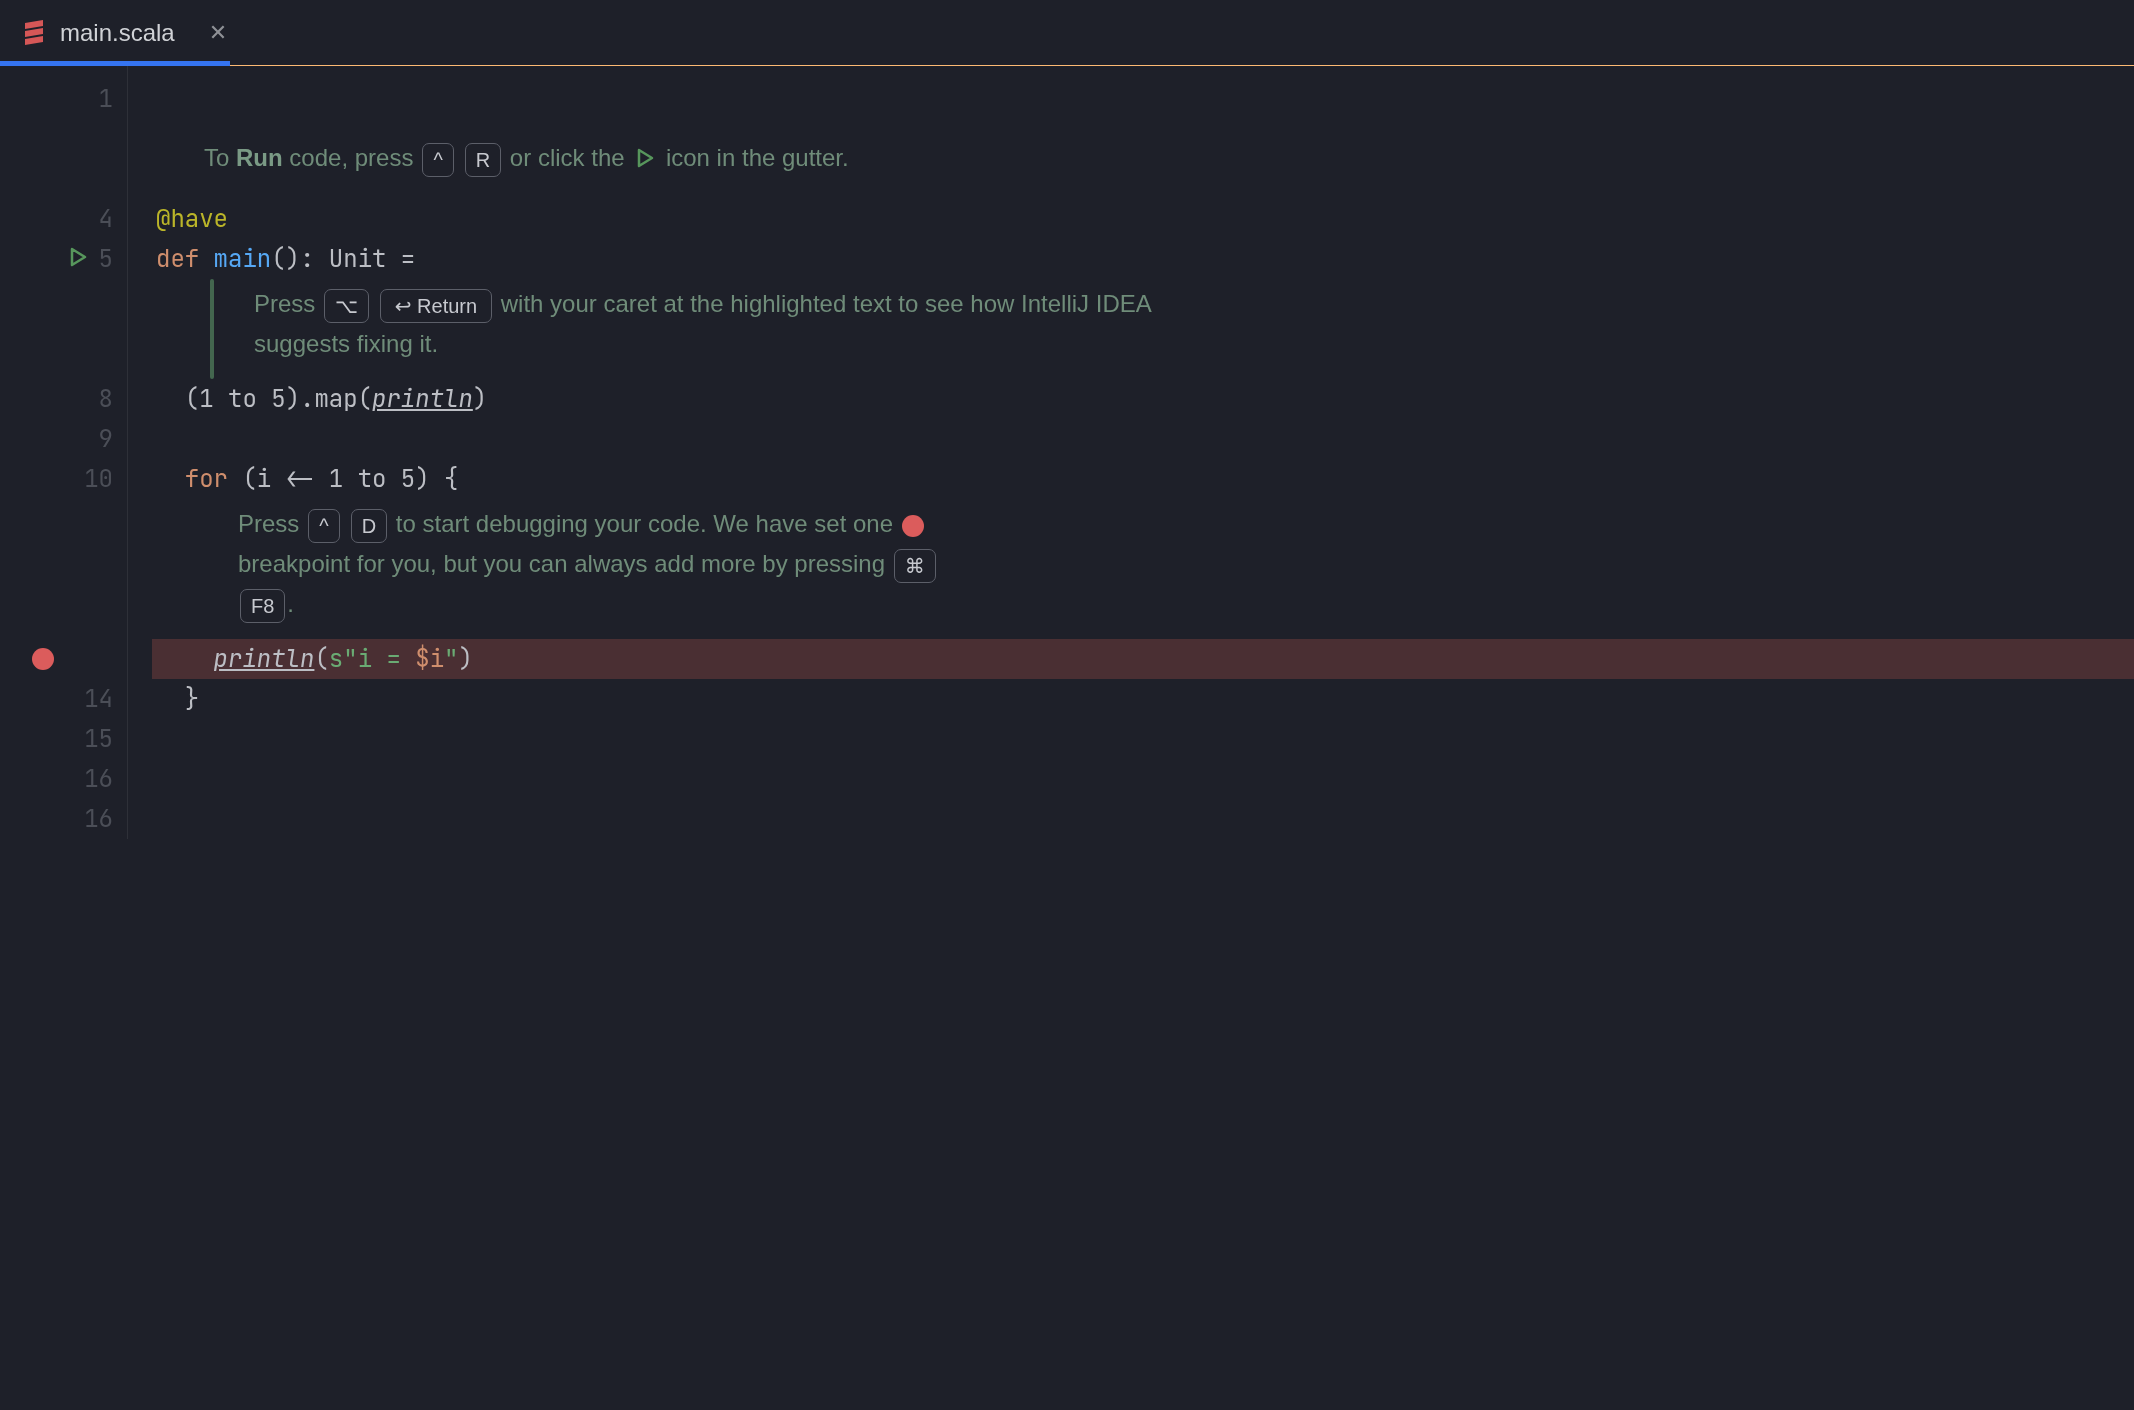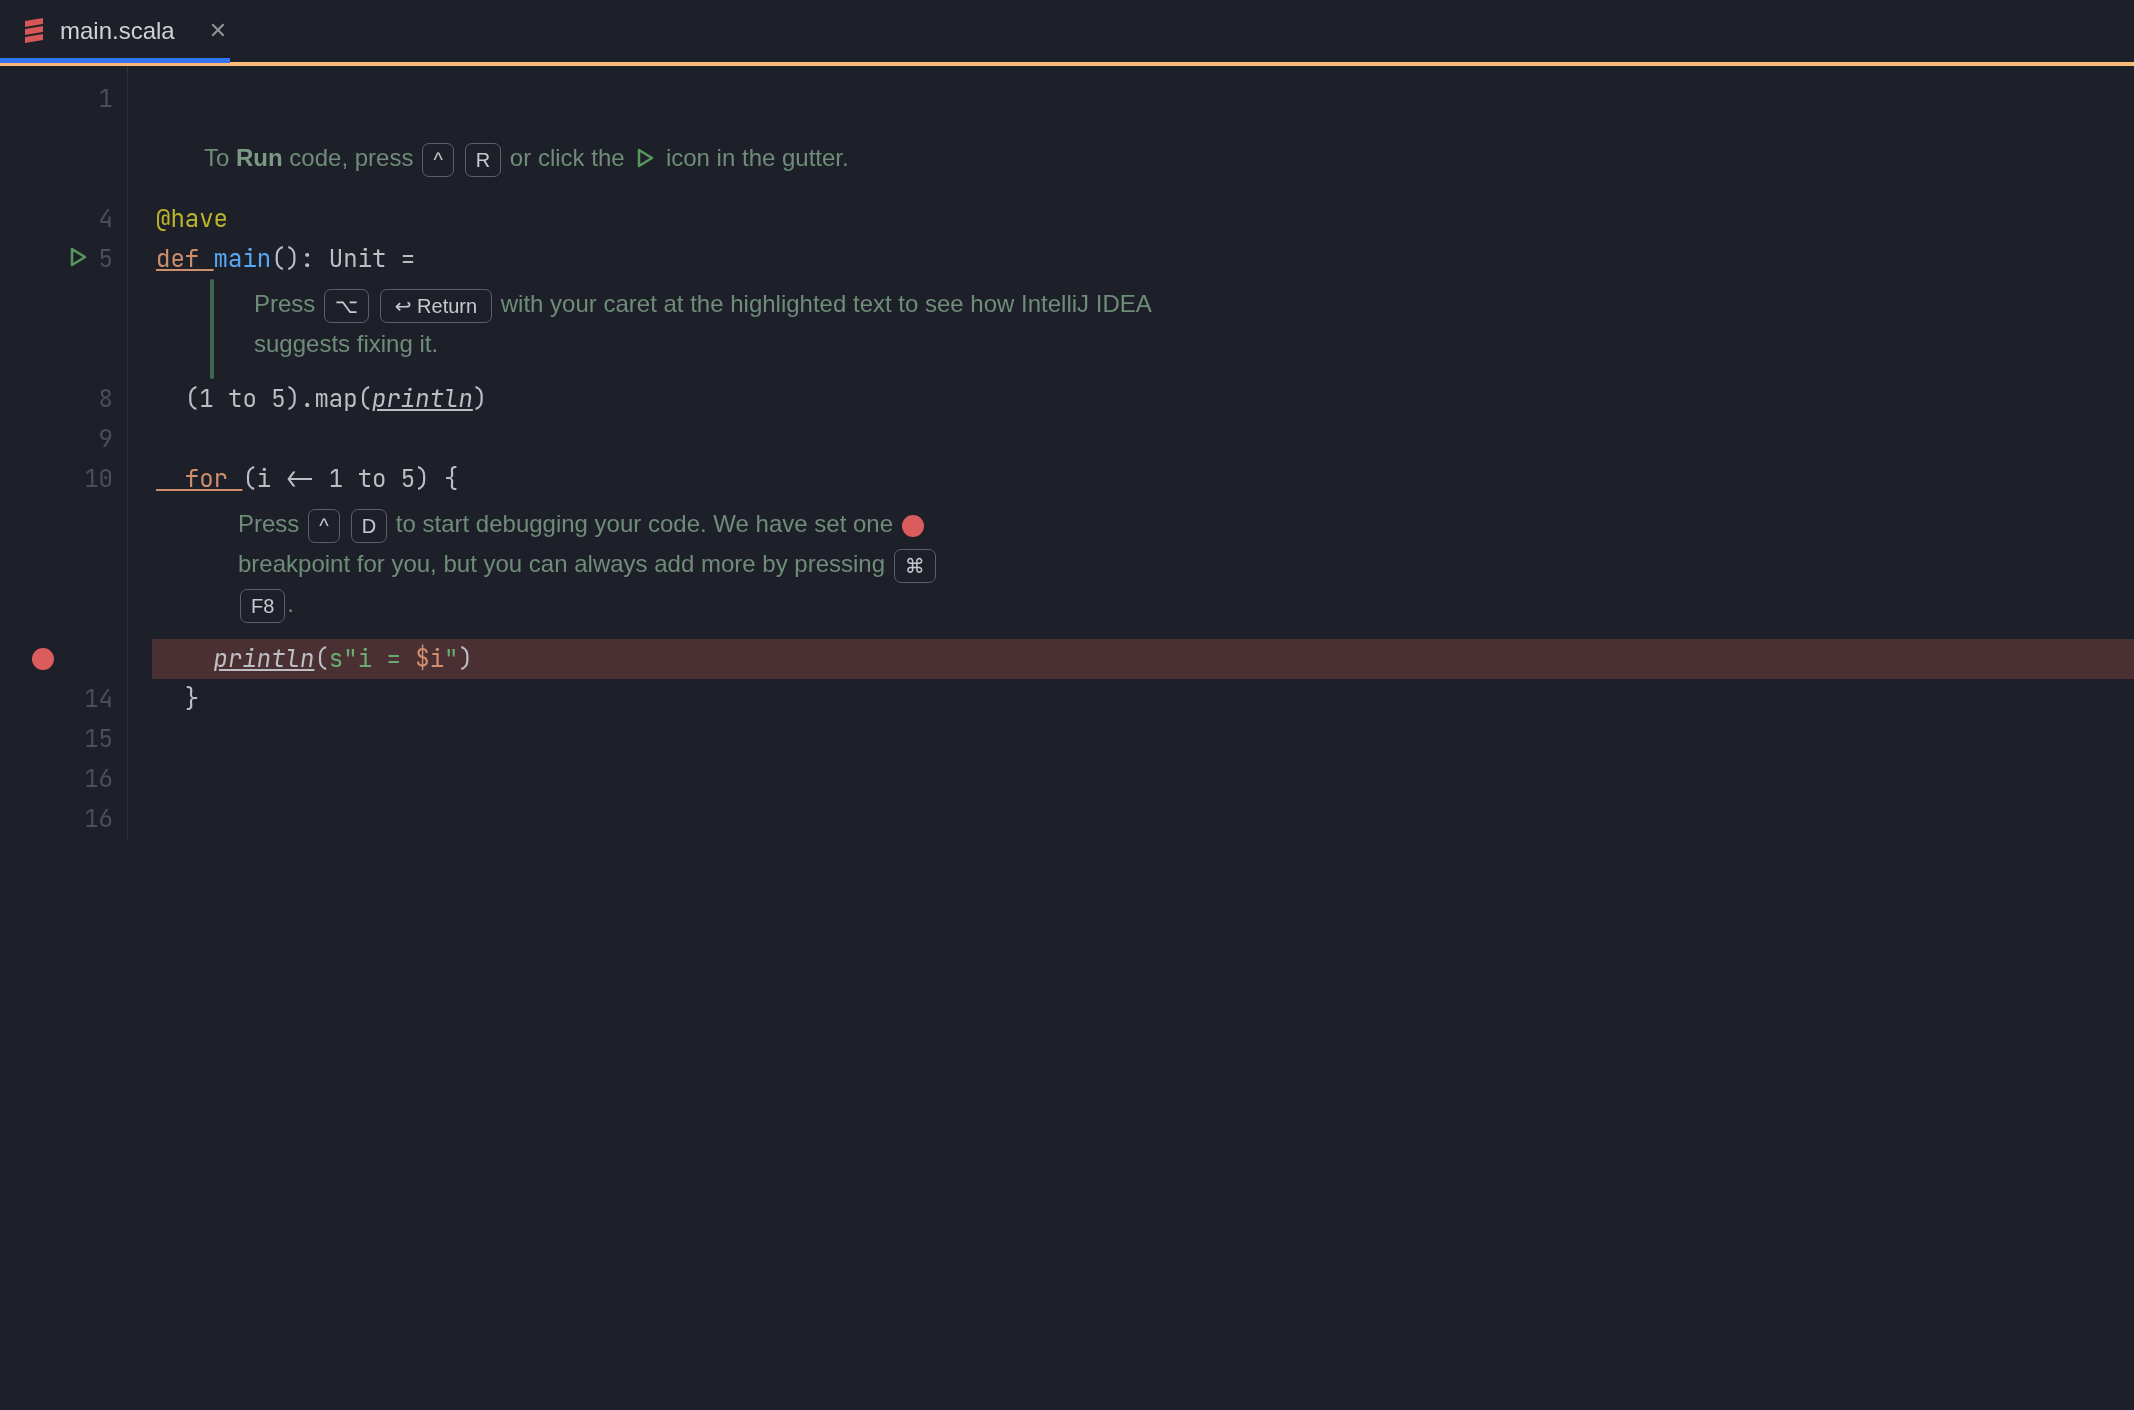--- a/index.html
+++ b/index.html
@@ -9,21 +9,21 @@
     font-family: -apple-system, BlinkMacSystemFont, "Segoe UI", sans-serif;
     font-size: 21px;
     width: 2134px;
     height: 1410px;
     overflow: hidden;
   }
   .tab-bar {
     display: flex;
     align-items: center;
     height: 66px;
-    border-bottom: 4px solid #fdba74;
+    border-bottom: 1px solid #fdba74;
     background: #1e2029;
   }
   .tab {
     display: flex;
     align-items: center;
     gap: 14px;
     padding: 0 22px;
     height: 100%;
     position: relative;
   }
@@ -150,21 +150,21 @@
     width: 22px;
     height: 22px;
     background: #db5c5c;
     border-radius: 50%;
     vertical-align: middle;
     margin: 0 6px 0 2px;
   }
   .breakpoint-line {
     background: #4a2f33;
   }
-  .kw { color: #cf8e6d; text-decoration: underline; }
+  .kw { color: #cf8e6d; }
   .anno { color: #bbb529; }
   .fn { color: #56a8f5; }
   .type { color: #bcbec4; }
   .str { color: #6aab73; }
   .num { color: #bcbec4; }
   .punct { color: #bcbec4; }
   .call { color: #bcbec4; }
   .ital { font-style: italic; text-decoration: underline; }
   .var-interp { color: #cf8e6d; }
 </style>

